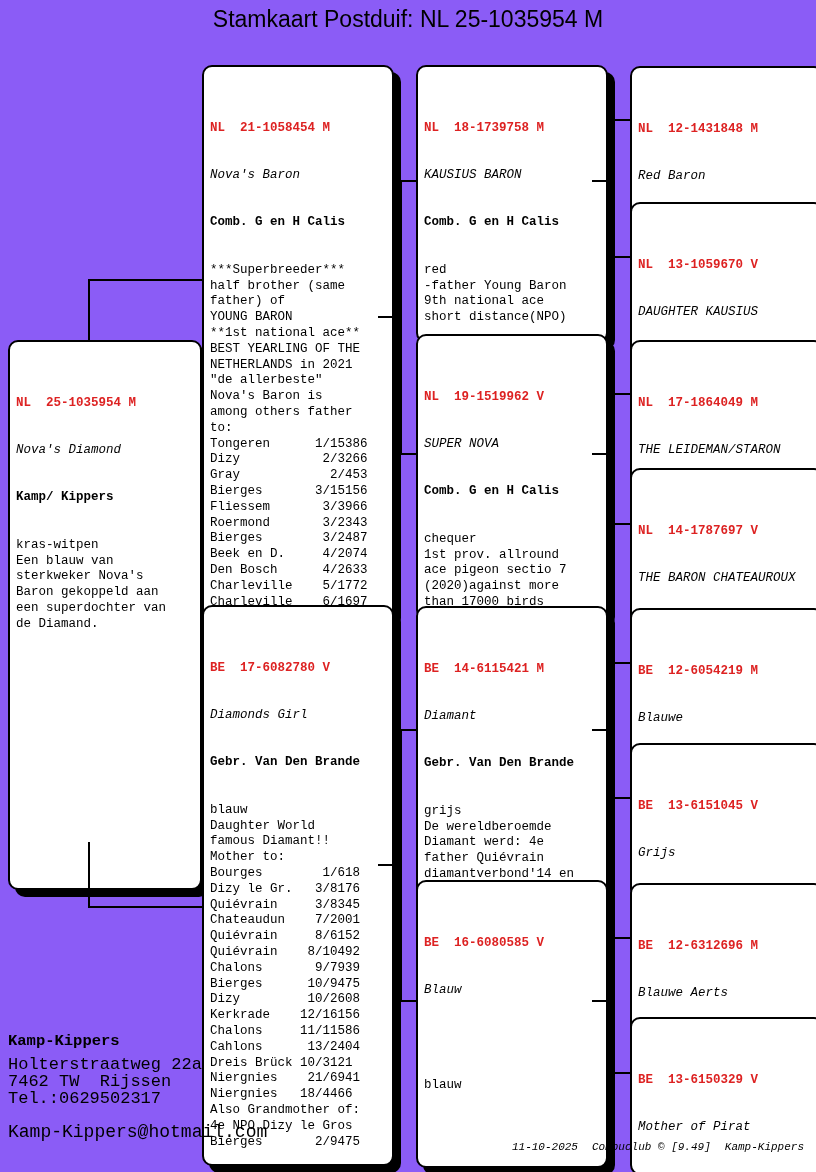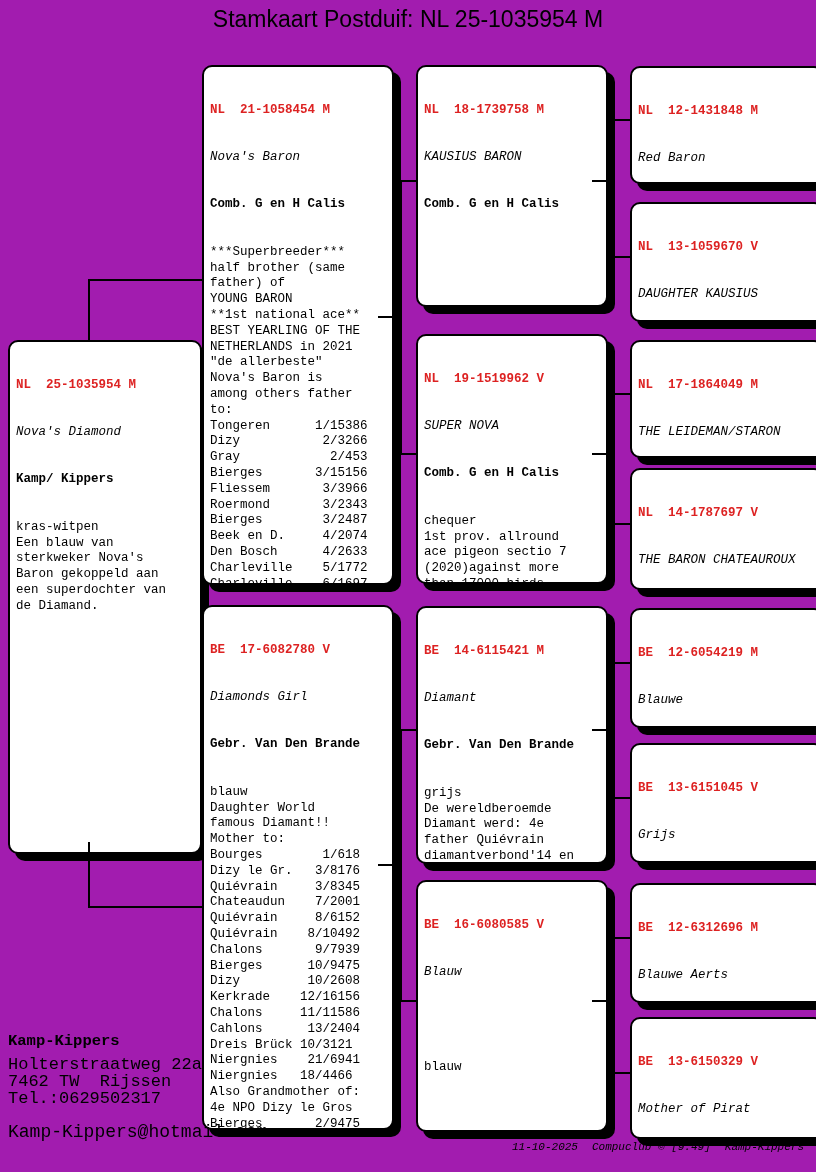--- a/index.html
+++ b/index.html
@@ -1,21 +1,21 @@
 <!DOCTYPE html>
 <html><head>
 <meta charset="utf-8">
 <style>
   html,body{margin:0;padding:0;background:#fff;}
-  .page{position:relative;width:816px;height:1172px;background:#a21caf;overflow:hidden;
+  .page{position:relative;width:816px;height:1172px;background:#8b5cf6;overflow:hidden;
         font-family:"Liberation Mono","DejaVu Sans Mono",monospace;color:#000;}
   .title{position:absolute;left:0;top:6px;width:100%;text-align:center;
          font-family:"Liberation Sans","DejaVu Sans",sans-serif;font-size:23px;color:#000;}
   .pbox{position:absolute;background:#fff;border:2px solid #000;border-radius:10px;
-        box-shadow:7px 7px 0 #000;padding:4px 6px;font-size:12.5px;line-height:15.8px;
+        box-shadow:7px 7px 0 #000;padding:22px 6px;font-size:12.5px;line-height:15.8px;
         white-space:pre;overflow:hidden;}
   .ring{color:#dd2222;font-weight:bold;min-height:15.8px;}
   .pname{font-style:italic;font-weight:normal;min-height:15.8px;}
   .owner{font-weight:bold;min-height:15.8px;}
   .bline{min-height:15.8px;}
   .conn{position:absolute;background:#000;}
   .loft{position:absolute;left:8px;top:1032px;font-size:15.5px;font-weight:bold;}
   .addr{position:absolute;left:8px;top:1056px;font-size:17px;line-height:17px;white-space:pre;}
   .email{position:absolute;left:8px;top:1122px;font-size:18px;}
   .footright{position:absolute;right:12px;top:1141px;font-size:11px;font-style:italic;white-space:pre;}
@@ -45,20 +45,21 @@
     <div class="ring">BE  17-6082780 V</div>
     <div class="pname">Diamonds Girl</div>
     <div class="owner">Gebr. Van Den Brande</div>
     <div><div class="bline">blauw</div><div class="bline">Daughter World</div><div class="bline">famous Diamant!!</div><div class="bline">Mother to:</div><div class="bline">Bourges        1/618</div><div class="bline">Dizy le Gr.   3/8176</div><div class="bline">Quiévrain     3/8345</div><div class="bline">Chateaudun    7/2001</div><div class="bline">Quiévrain     8/6152</div><div class="bline">Quiévrain    8/10492</div><div class="bline">Chalons       9/7939</div><div class="bline">Bierges      10/9475</div><div class="bline">Dizy         10/2608</div><div class="bline">Kerkrade    12/16156</div><div class="bline">Chalons     11/11586</div><div class="bline">Cahlons      13/2404</div><div class="bline">Dreis Brück 10/3121</div><div class="bline">Niergnies    21/6941</div><div class="bline">Niergnies   18/4466</div><div class="bline">Also Grandmother of:</div><div class="bline">4e NPO Dizy le Gros</div><div class="bline">Bierges       2/9475</div></div>
   </div>
 
   <div class="pbox" style="left:416px;top:65px;width:176px;height:230px">
     <div class="ring">NL  18-1739758 M</div>
     <div class="pname">KAUSIUS BARON</div>
     <div class="owner">Comb. G en H Calis</div>
+    <div><div class="bline">red</div><div class="bline">-father Young Baron</div><div class="bline">9th national ace</div><div class="bline">short distance(NPO)</div></div>
   </div>
   <div class="pbox" style="left:416px;top:334px;width:176px;height:238px">
     <div class="ring">NL  19-1519962 V</div>
     <div class="pname">SUPER NOVA</div>
     <div class="owner">Comb. G en H Calis</div>
     <div><div class="bline">chequer</div><div class="bline">1st prov. allround</div><div class="bline">ace pigeon sectio 7</div><div class="bline">(2020)against more</div><div class="bline">than 17000 birds</div></div>
   </div>
   <div class="pbox" style="left:416px;top:606px;width:176px;height:246px">
     <div class="ring">BE  14-6115421 M</div>
     <div class="pname">Diamant</div>

